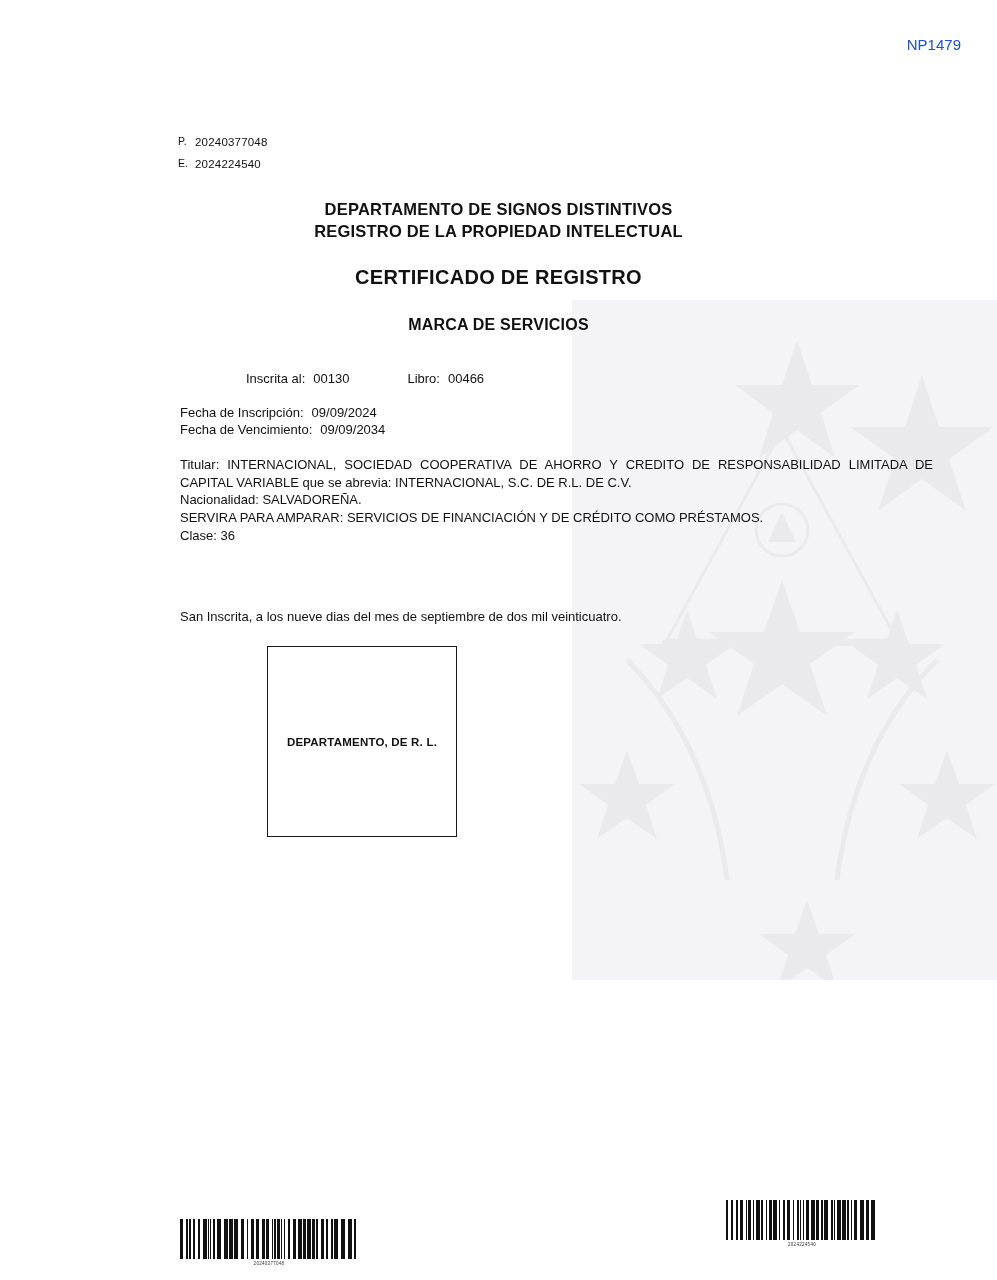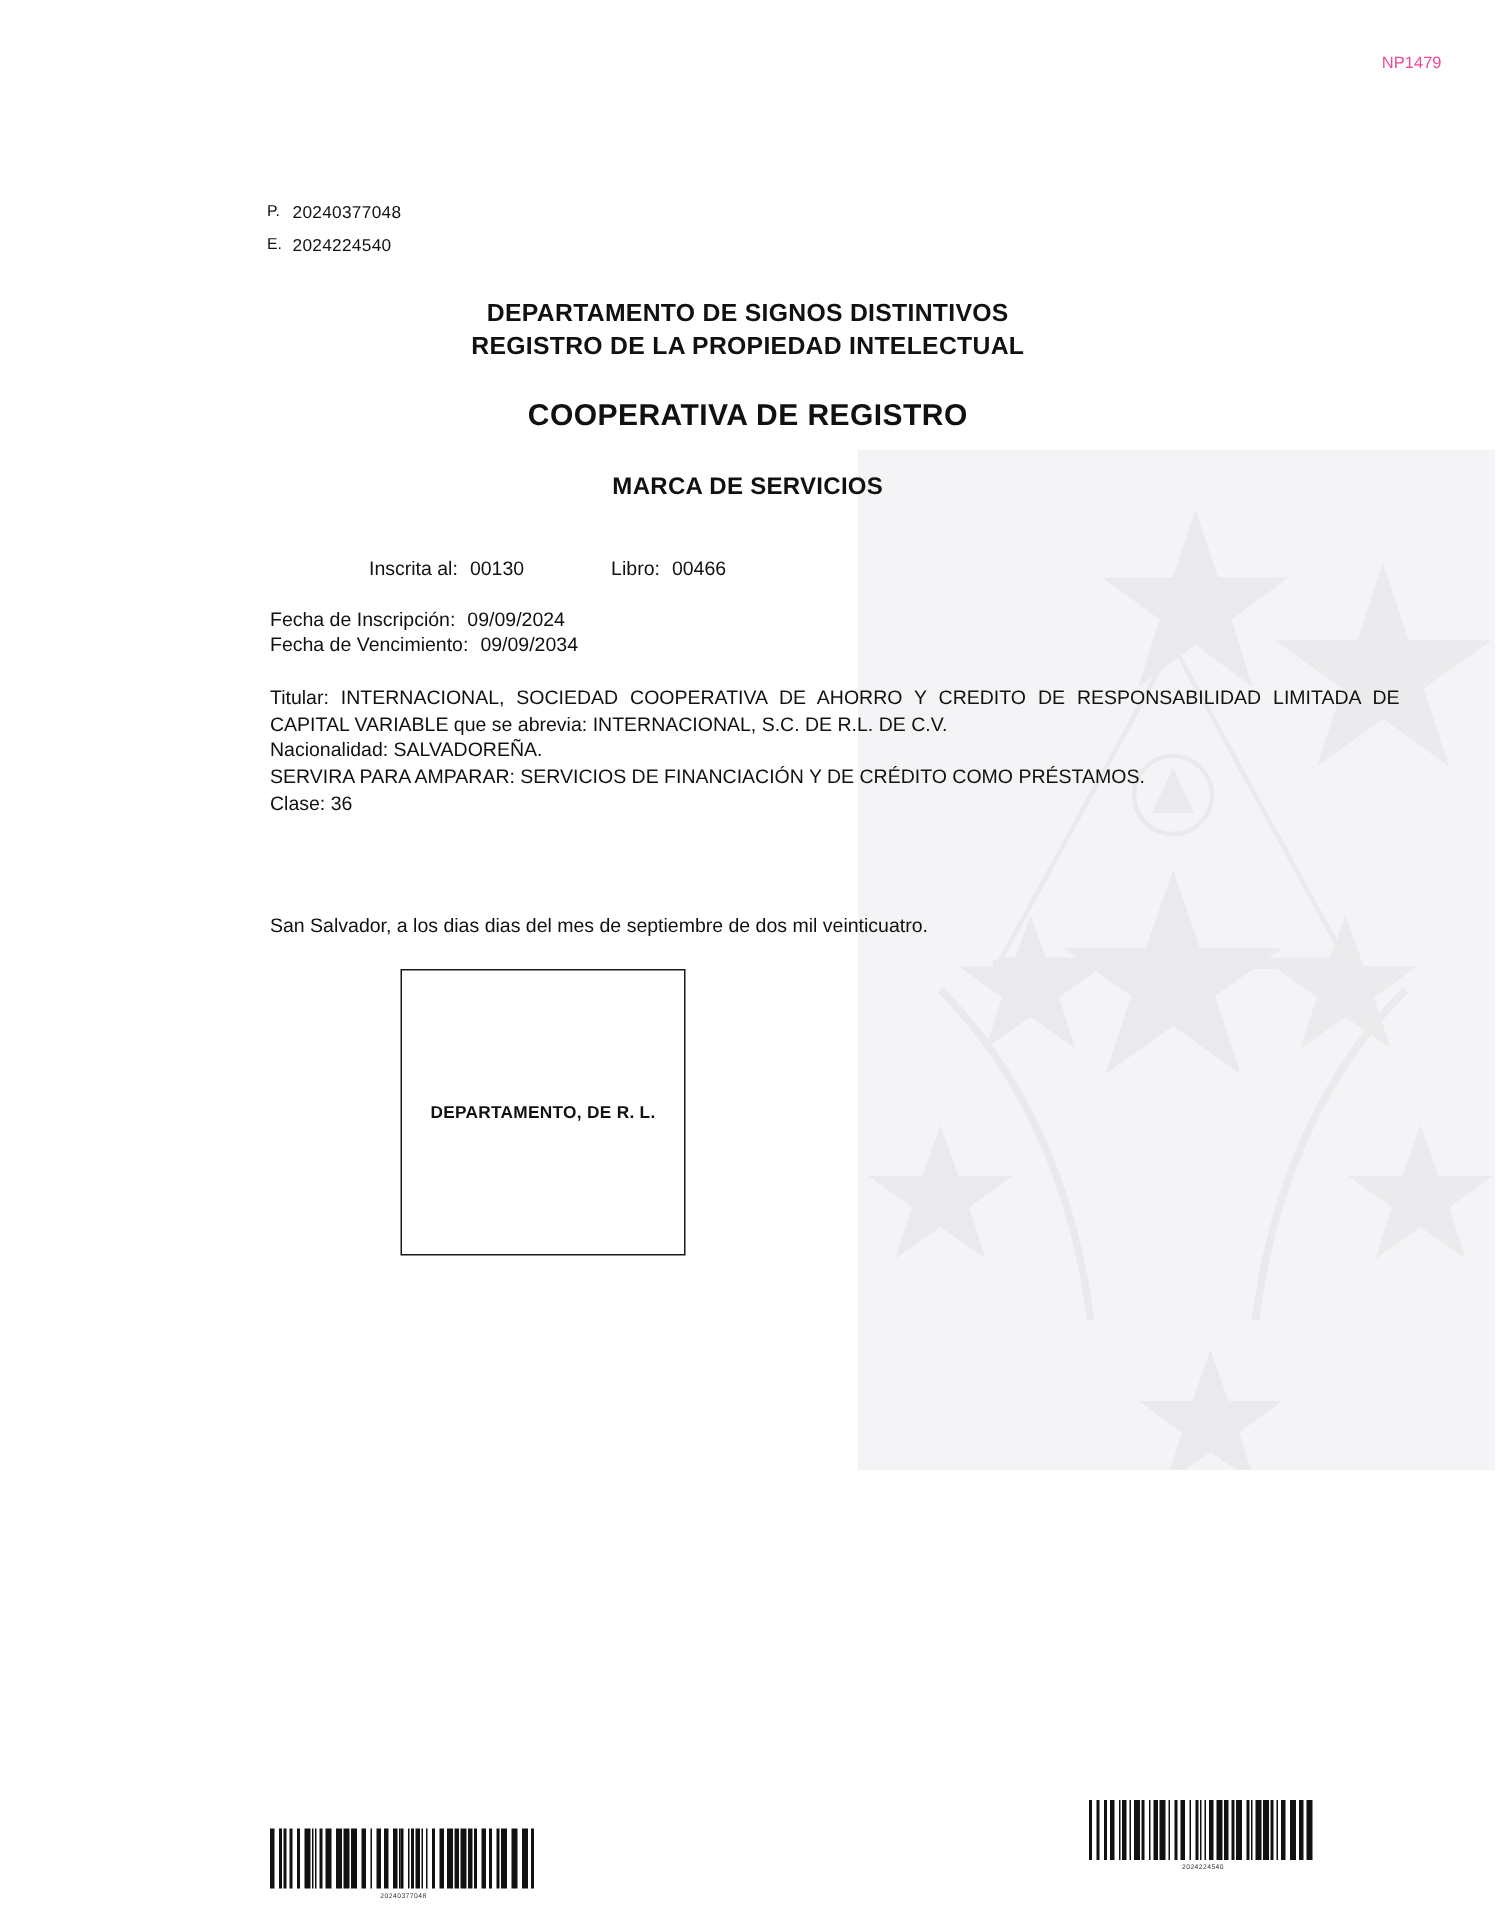--- a/index.html
+++ b/index.html
@@ -105,22 +105,22 @@
     font-family: "Liberation Serif", serif;
     color: #1b2a5e;
     font-size: 13.5px;
     line-height: 1.35;
     letter-spacing: .5px;
   }
   .np-code {
     position: absolute;
     right: 36px;
     top: 36px;
-    font-size: 11px;
-    color: #ec4899;
+    font-size: 15px;
+    color: #1d4ed8;
     z-index: 2;
   }
   .ref-block {
     position: absolute;
     left: 178px;
     top: 136px;
     font-size: 11px;
     line-height: 1.1;
   }
   .ref-line {
@@ -292,21 +292,21 @@
     <div class="ref-line">
       <span class="ref-label">E.</span>
       <span class="ref-value">2024224540</span>
     </div>
   </div>
 
   <div class="title-1">
     <div>DEPARTAMENTO DE SIGNOS DISTINTIVOS</div>
     <div>REGISTRO DE LA PROPIEDAD INTELECTUAL</div>
   </div>
-  <div class="title-2">COOPERATIVA DE REGISTRO</div>
+  <div class="title-2">CERTIFICADO DE REGISTRO</div>
   <div class="title-3">MARCA DE SERVICIOS</div>
 
   <div class="inscrita-row">
     <span>Inscrita al:</span><span class="sp"></span><span>00130</span><span class="gap"></span><span>Libro:</span><span class="sp"></span><span>00466</span>
   </div>
 
   <div class="fechas">
     <div>
       <span>Fecha de Inscripción:</span><span class="sp"></span><span>09/09/2024</span>
     </div>
@@ -315,21 +315,21 @@
     </div>
   </div>
 
   <div class="main-text">
     <div class="just">Titular: INTERNACIONAL, SOCIEDAD COOPERATIVA DE AHORRO Y CREDITO DE RESPONSABILIDAD LIMITADA DE CAPITAL VARIABLE que se abrevia: INTERNACIONAL, S.C. DE R.L. DE C.V.</div>
     <div>Nacionalidad: SALVADOREÑA.</div>
     <div>SERVIRA PARA AMPARAR: SERVICIOS DE FINANCIACIÓN Y DE CRÉDITO COMO PRÉSTAMOS.</div>
     <div>Clase: 36</div>
   </div>
 
-  <div class="closing">San Salvador, a los dias dias del mes de septiembre de dos mil veinticuatro.</div>
+  <div class="closing">San Inscrita, a los nueve dias del mes de septiembre de dos mil veinticuatro.</div>
 
   <div class="mark-box">
     <div class="mark-text">DEPARTAMENTO, DE R. L.</div>
   </div>
 
   <div class="barcode" id="barcode-left" style="width: 178px;">
       <span class="bar" style="width:3px;margin-right:3px;"></span>
       <span class="bar" style="width:2px;margin-right:1px;"></span>
       <span class="bar" style="width:2px;margin-right:2px;"></span>
       <span class="bar" style="width:2px;margin-right:3px;"></span>

